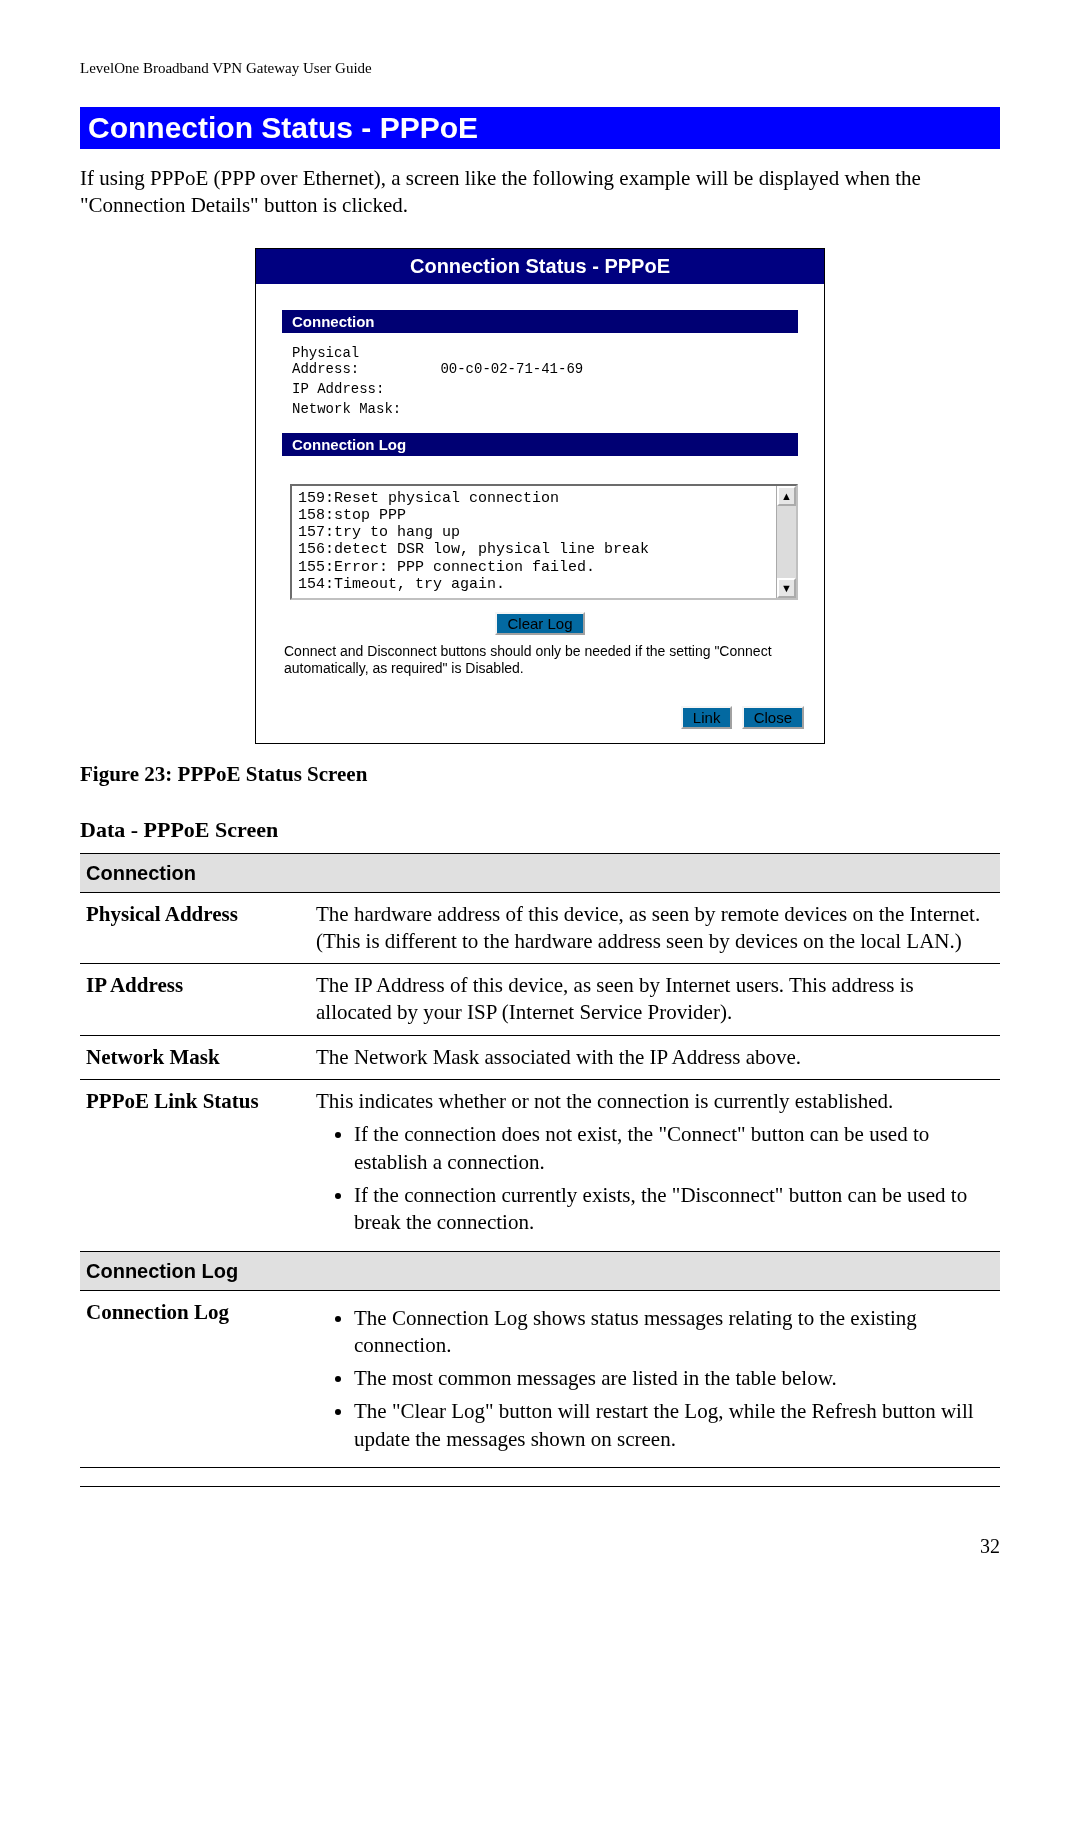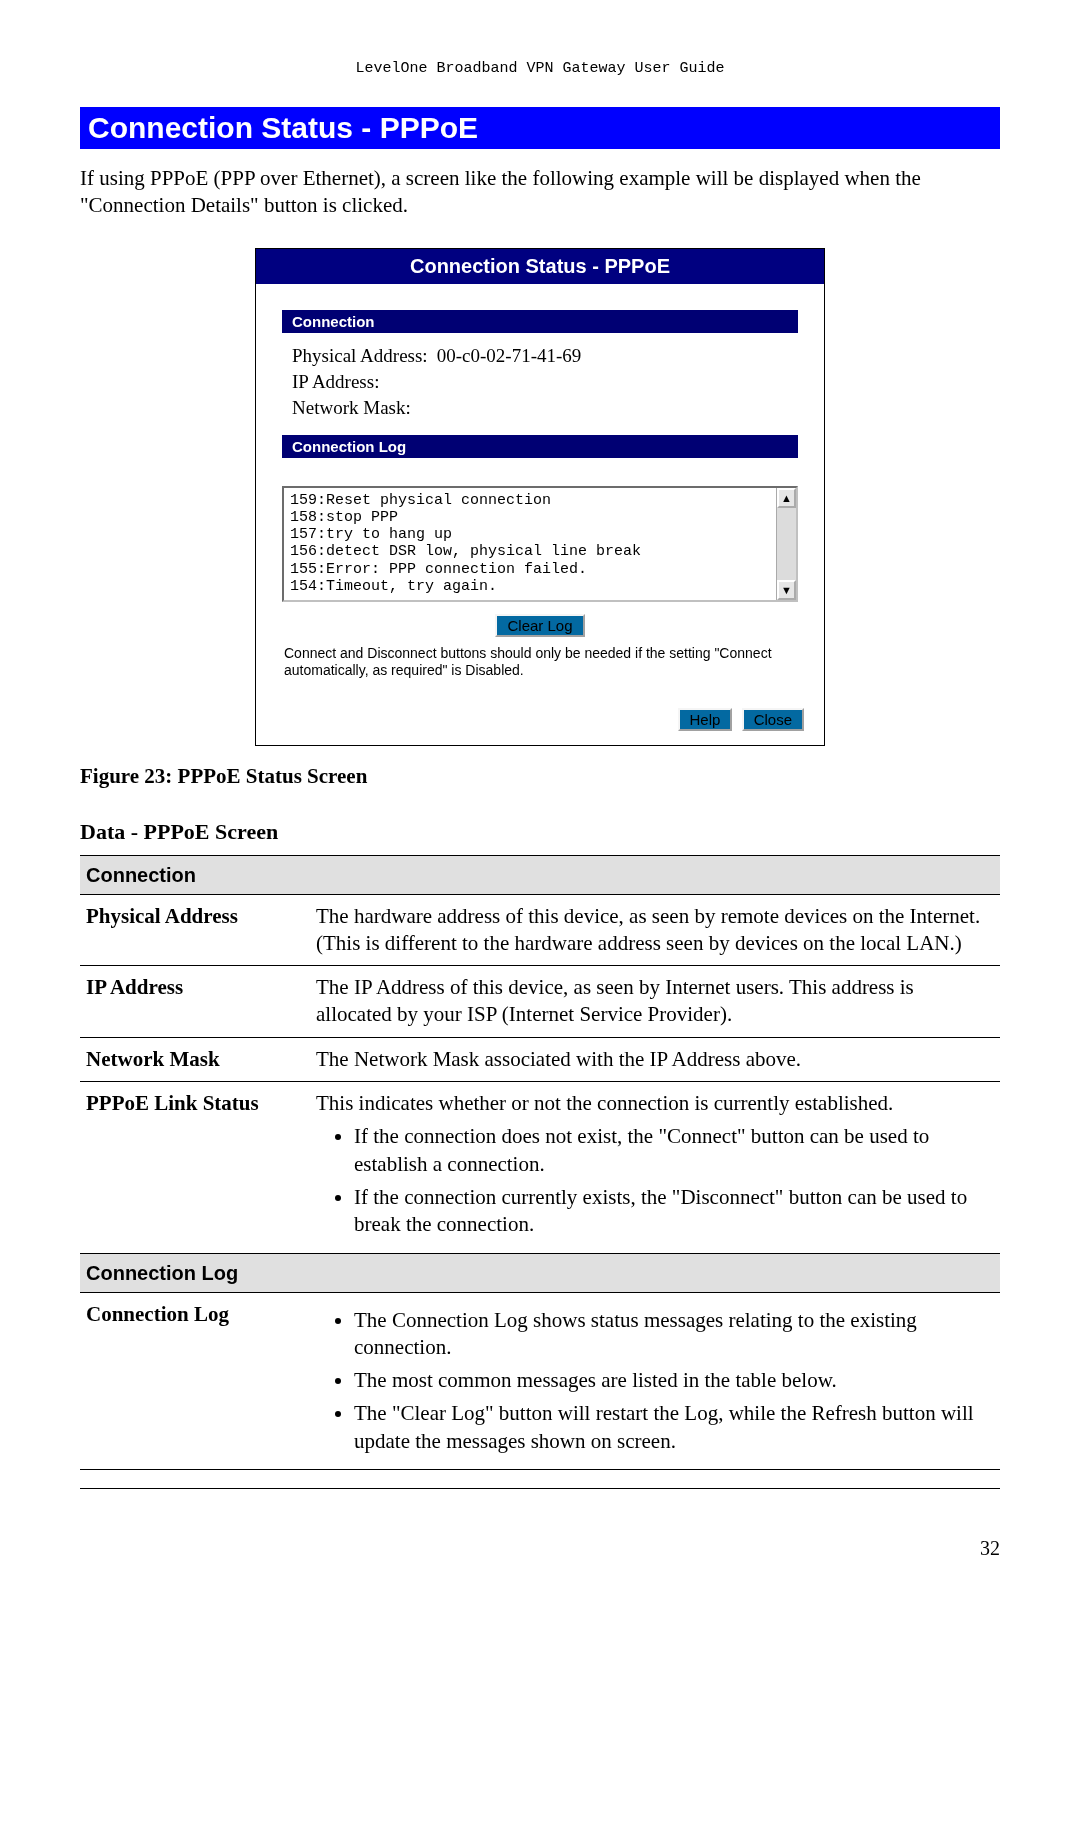--- a/index.html
+++ b/index.html
@@ -9,24 +9,23 @@
     }
     body {
       font-family: "Times New Roman", Times, serif;
       font-size: 21px;
       color: #000;
       background: #fff;
       width: 1080px;
       padding: 60px 80px 50px 80px;
     }
     .header-text {
-      font-family: Liberation Mono, monospace;
+      font-family: Liberation Serif, serif;
       font-size: 15px;
       margin-bottom: 30px;
-      text-align: center;
     }
     .section-heading {
       background: #0000ff;
       color: #fff;
       font-family: Arial, Helvetica, sans-serif;
       font-size: 30px;
       font-weight: bold;
       padding: 4px 8px;
       margin-bottom: 16px;
     }
@@ -63,27 +62,27 @@
       padding: 3px 10px;
       margin: 0 26px;
     }
     .ss-subheader.first {
       margin-top: 26px;
     }
     .ss-body {
       padding: 10px 26px 14px 26px;
     }
     .conn-row {
-      font-family: Liberation Serif, serif;
-      font-size: 19px;
+      font-family: Liberation Mono, monospace;
+      font-size: 14px;
       padding: 2px 10px;
     }
     .conn-row .label { display: inline-block; width: 140px; }
     .log-area {
-      margin: 18px 0 10px 0;
+      margin: 18px 0 10px 8px;
       padding: 0;
     }
     .log-box {
       position: relative;
       display: flex;
       border: 2px inset #c0c0c0;
       background: #fff;
       height: 116px;
     }
     .log-text {
@@ -232,21 +231,21 @@
             <div class="scroll-btn">▼</div>
           </div>
         </div>
       </div>
       <div class="btn-row">
         <button class="win-btn">Clear Log</button>
       </div>
       <div class="hint">Connect and Disconnect buttons should only be needed if the setting "Connect automatically, as required" is Disabled.</div>
     </div>
     <div class="bottom-row">
-      <button class="win-btn">Help</button>
+      <button class="win-btn">Link</button>
       <button class="win-btn">Close</button>
     </div>
   </div>
 </div>
 
 <div class="figure-caption">Figure 23: PPPoE Status Screen</div>
 
 <div class="sub-heading">Data - PPPoE Screen</div>
 
 <table class="data-table">

